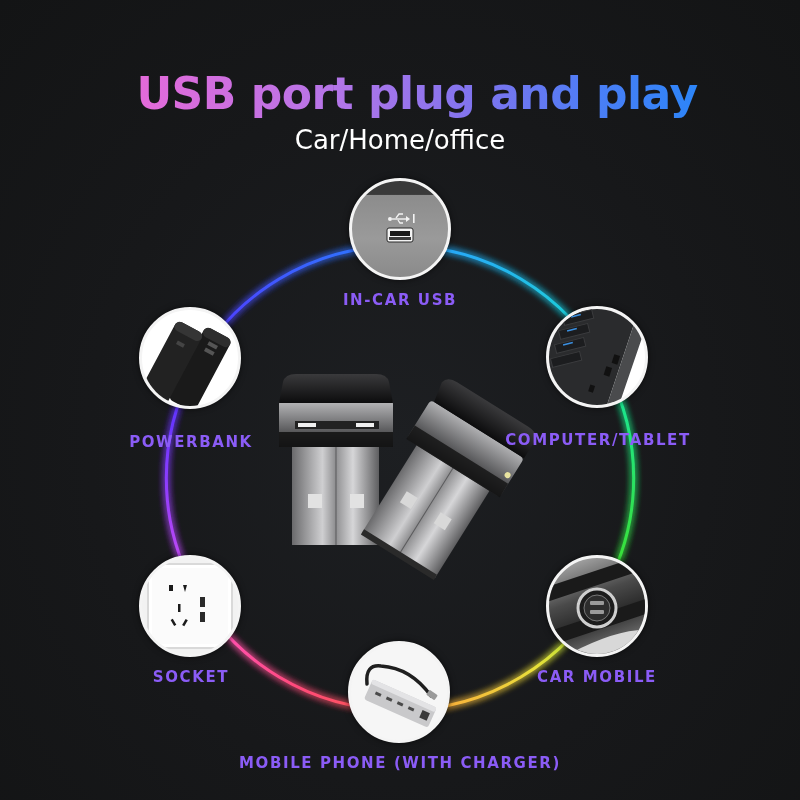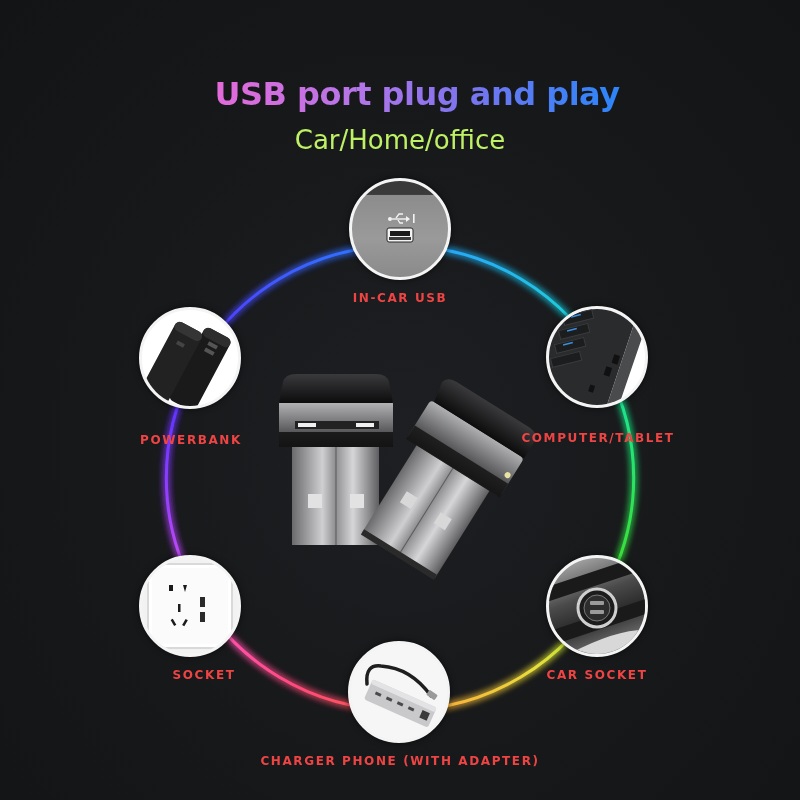--- a/index.html
+++ b/index.html
@@ -11,54 +11,54 @@
   }
   .bg {
     position: absolute; inset: 0;
     background: radial-gradient(ellipse at 50% 55%, #1d1f22 0%, #17181a 55%, #131415 100%);
   }
   .title {
     position: absolute; left: 0; right: 0; top: 66px;
     text-align: center;
     font-family: "DejaVu Sans", sans-serif;
     font-weight: bold;
-    font-size: 32px;
+    font-size: 44px;
     letter-spacing: -0.5px;
     line-height: 56px;
     padding-left: 34px;
   }
   .title span {
     background: linear-gradient(90deg, #e46ad9 0%, #b575e8 35%, #7c74ef 62%, #4a7ef6 82%, #2c85f8 100%);
     -webkit-background-clip: text; background-clip: text;
     color: transparent;
   }
   .subtitle {
     position: absolute; left: 0; right: 0; top: 125px;
     text-align: center;
-    color: #bef264;
+    color: #ffffff;
     font-family: "DejaVu Sans", sans-serif;
     font-size: 26px;
     font-weight: normal;
   }
   .ring-svg { position: absolute; left: 0; top: 0; }
   .node {
     position: absolute;
     width: 102px; height: 102px;
     border-radius: 50%;
     border: 3px solid #f4f4f4;
     box-sizing: border-box;
     overflow: hidden;
     box-shadow: 0 0 6px rgba(0,0,0,0.6);
   }
   .label {
     position: absolute;
-    color: #ef4444;
+    color: #8b5cf6;
     font-family: "DejaVu Sans", sans-serif;
     font-weight: bold;
-    font-size: 12px;
+    font-size: 15px;
     letter-spacing: 1.6px;
     white-space: nowrap;
     transform: translateX(-50%);
   }
   .product { position: absolute; left: 0; top: 0; }
 </style>
 </head>
 <body>
 
 <div class="bg"></div>
@@ -221,43 +221,43 @@
     <rect x="10" y="10" width="76" height="76" fill="#fbfbfb"></rect>
     <rect x="27" y="27" width="4" height="6" fill="#1b1b1b"></rect>
     <path d="M 41 27 L 45 27 L 43 34 Z" fill="#1b1b1b"></path>
     <rect x="36" y="46" width="2.5" height="8" fill="#1b1b1b"></rect>
     <rect x="30" y="61" width="2.5" height="7" fill="#1b1b1b" transform="rotate(-30 31 64)"></rect>
     <rect x="42" y="61" width="2.5" height="7" fill="#1b1b1b" transform="rotate(30 43 64)"></rect>
     <rect x="58" y="39" width="5" height="10" fill="#2a2a2a"></rect>
     <rect x="58" y="54" width="5" height="10" fill="#2a2a2a"></rect>
   </svg>
 </div>
-<div class="label" style="left:191px; top:668px;margin-left:13px;">SOCKET</div>
+<div class="label" style="left:191px; top:668px;">SOCKET</div>
 
 <div class="node" style="left:546px; top:555px; background:linear-gradient(160deg,#bdbdbd 0%,#4a4a4a 40%,#2a2a2a 60%,#9a9a9a 100%);">
   <svg width="96" height="96" viewBox="0 0 96 96">
     <path d="M -5 30 L 100 -5 L 100 10 L -5 45 Z" fill="#1a1a1a"></path>
     <path d="M -5 75 L 100 40 L 100 55 L -5 90 Z" fill="#1a1a1a"></path>
     <path d="M 20 96 Q 70 70 100 72 L 100 96 Z" fill="#d8d8d8"></path>
     <circle cx="48" cy="50" r="19" fill="#1c1c1c" stroke="#cfcfcf" stroke-width="3"></circle>
     <circle cx="48" cy="50" r="13" fill="#2d2d2d" stroke="#777" stroke-width="1"></circle>
     <rect x="41" y="43" width="14" height="4" rx="1" fill="#9a9a9a"></rect>
     <rect x="41" y="52" width="14" height="4" rx="1" fill="#9a9a9a"></rect>
   </svg>
 </div>
-<div class="label" style="left:597px; top:668px;">CAR SOCKET</div>
+<div class="label" style="left:597px; top:668px;">CAR MOBILE</div>
 
 <div class="node" style="left:348px; top:641px; background:#f6f6f6;">
   <svg width="96" height="96" viewBox="0 0 96 96">
     <path d="M 16 40 Q 14 20 30 22 Q 60 24 80 52" stroke="#1f1f1f" stroke-width="3.5" fill="none" stroke-linecap="round"></path>
     <rect x="76" y="48" width="10" height="6" rx="1" fill="#9a9a9a" transform="rotate(35 81 51)"></rect>
     <g transform="rotate(24 48 60)">
       <rect x="14" y="48" width="70" height="22" rx="3" fill="#c9c9cb"></rect>
       <rect x="14" y="48" width="70" height="5" rx="2" fill="#e3e3e5"></rect>
       <rect x="22" y="58" width="6" height="3" fill="#4a4a4a"></rect>
       <rect x="34" y="58" width="6" height="3" fill="#4a4a4a"></rect>
       <rect x="46" y="58" width="6" height="3" fill="#4a4a4a"></rect>
       <rect x="58" y="58" width="6" height="3" fill="#4a4a4a"></rect>
       <rect x="72" y="56" width="8" height="8" fill="#3a3a3a"></rect>
     </g>
   </svg>
 </div>
-<div class="label" style="left:400px; top:754px;">CHARGER PHONE (WITH ADAPTER)</div>
+<div class="label" style="left:400px; top:754px;">MOBILE PHONE (WITH CHARGER)</div>
 
 </body></html>

